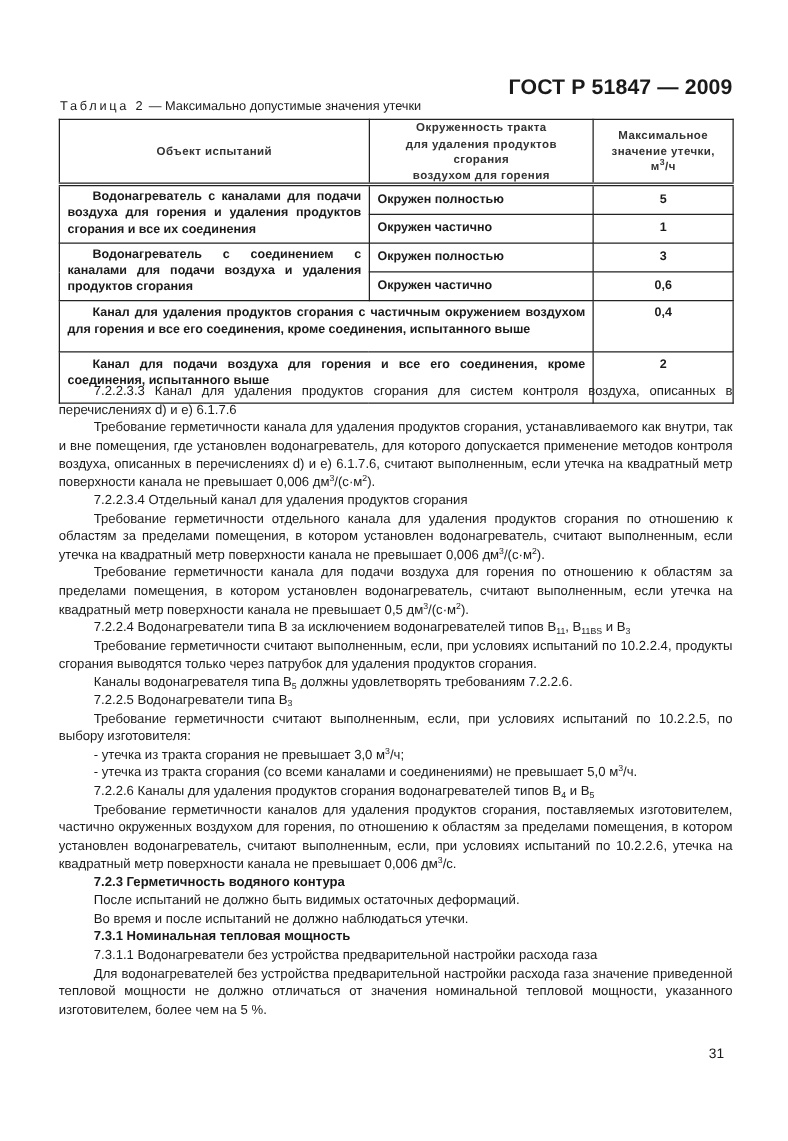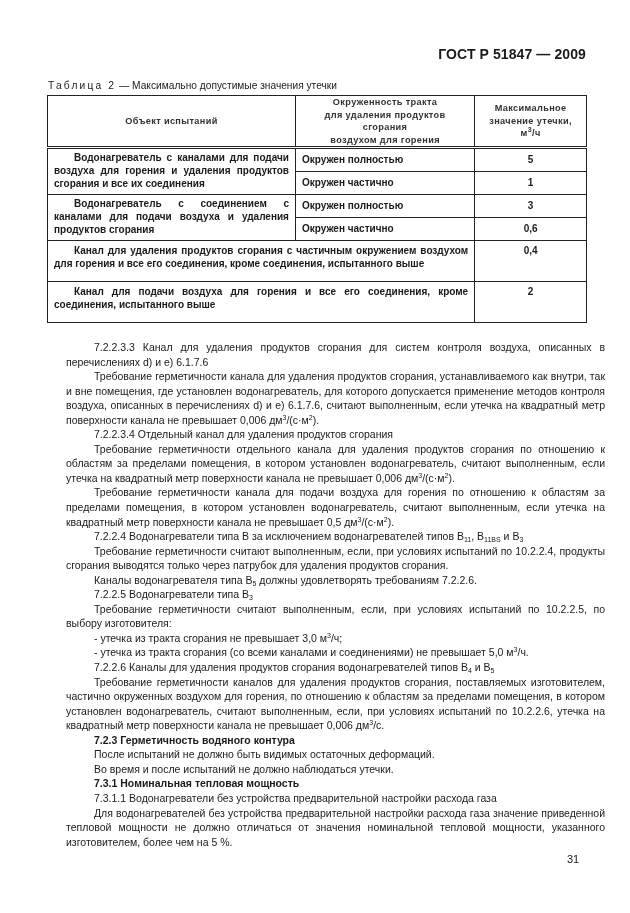--- a/index.html
+++ b/index.html
@@ -1,38 +1,38 @@
 <!DOCTYPE html>
 <html><head>
 <meta charset="utf-8">
 <style>
   html, body { margin:0; padding:0; background:#ffffff; }
   body { width:630px; height:913px; position:relative; overflow:hidden; color:#1a1a1a;
          font-family:"Liberation Sans", sans-serif; }
-  .hdr { position:absolute; top:46px; right:44px; font-weight:bold; font-size:14px; letter-spacing:0.1px; }
+  .hdr { position:absolute; top:60px; right:44px; font-weight:bold; font-size:17px; letter-spacing:0.1px; }
   .tcap { position:absolute; top:80px; left:48px; font-size:10.2px; }
   .tcap .sp { letter-spacing:2.2px; }
   table.t { position:absolute; top:95px; left:47px; width:540px; border-collapse:collapse; font-size:10px; }
   table.t td { border:1px solid #222; padding:0 6px; vertical-align:middle; line-height:12.6px;font-weight:bold; }
   table.t tr.head td { text-align:center; font-size:9.2px; letter-spacing:0.35px; color:#333; height:42px; border-bottom:3px double #222; }
   td.c1 { width:236px; }
   td.c2 { width:167px; }
   td.c3 { width:99px; text-align:center;margin-top:40px; }
   td.obj { vertical-align:top !important; padding-top:3px !important; text-indent:20px; text-align:justify; }
   td.obj2 { vertical-align:top !important; padding-top:4px !important; text-indent:20px; text-align:justify; }
   td.val { vertical-align:top !important; padding-top:4px !important; }
   tr.r23 td { height:22px; }
   tr.rl td { height:36px; }
-  .body { position:absolute; top:340px; left:47px; width:539px; font-size:10.5px; line-height:14.55px;margin-left:19px; }
+  .body { position:absolute; top:306px; left:47px; width:539px; font-size:10.5px; line-height:14.55px; }
   .body p { margin:0; text-align:justify; text-indent:28px; }
   .body p.nj { text-align:left; }
   .body p.b { font-weight:bold; }
   sup { font-size:7px; vertical-align:4px; line-height:0; }
   sub { font-size:7px; vertical-align:-2px; line-height:0; }
-  .pnum { position:absolute; top:837px; left:567px; font-size:11px;margin-top:16px; }
+  .pnum { position:absolute; top:837px; left:567px; font-size:11px; }
 </style>
 </head>
 <body>
 
 <div class="hdr">ГОСТ Р 51847 — 2009</div>
 
 <div class="tcap"><span class="sp">Таблица 2</span><span> — Максимально допустимые значения утечки</span></div>
 
 <table class="t">
   <tbody>

